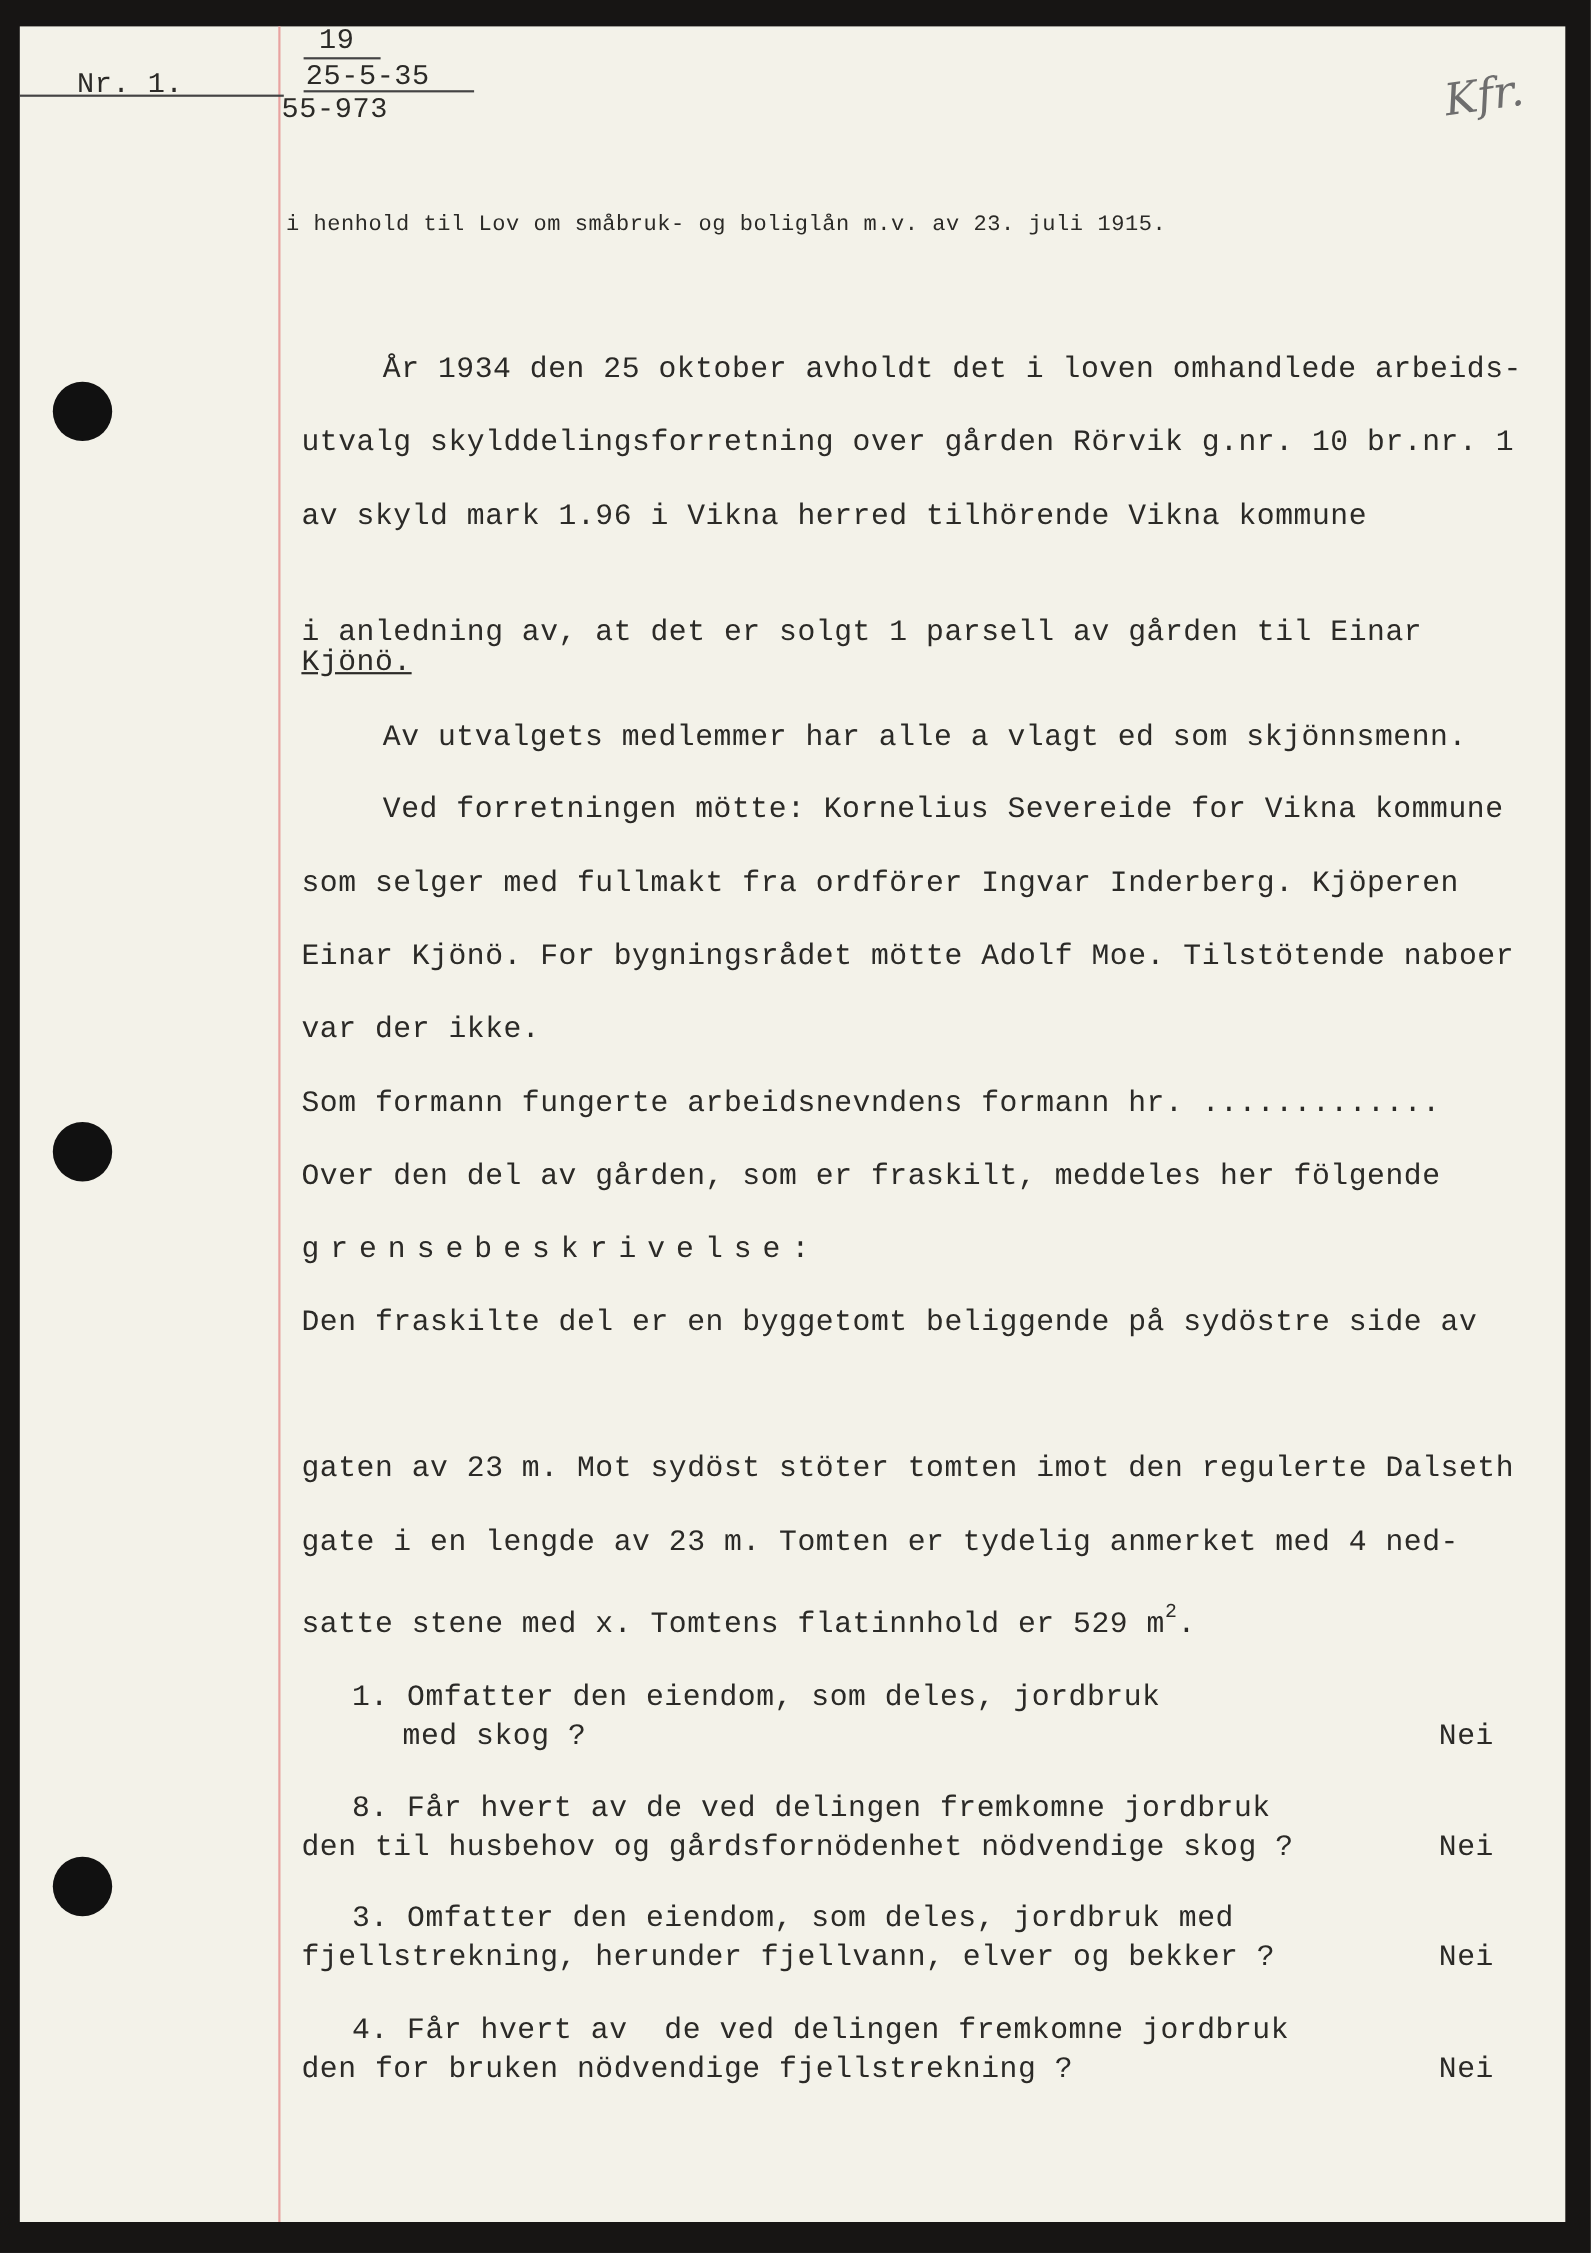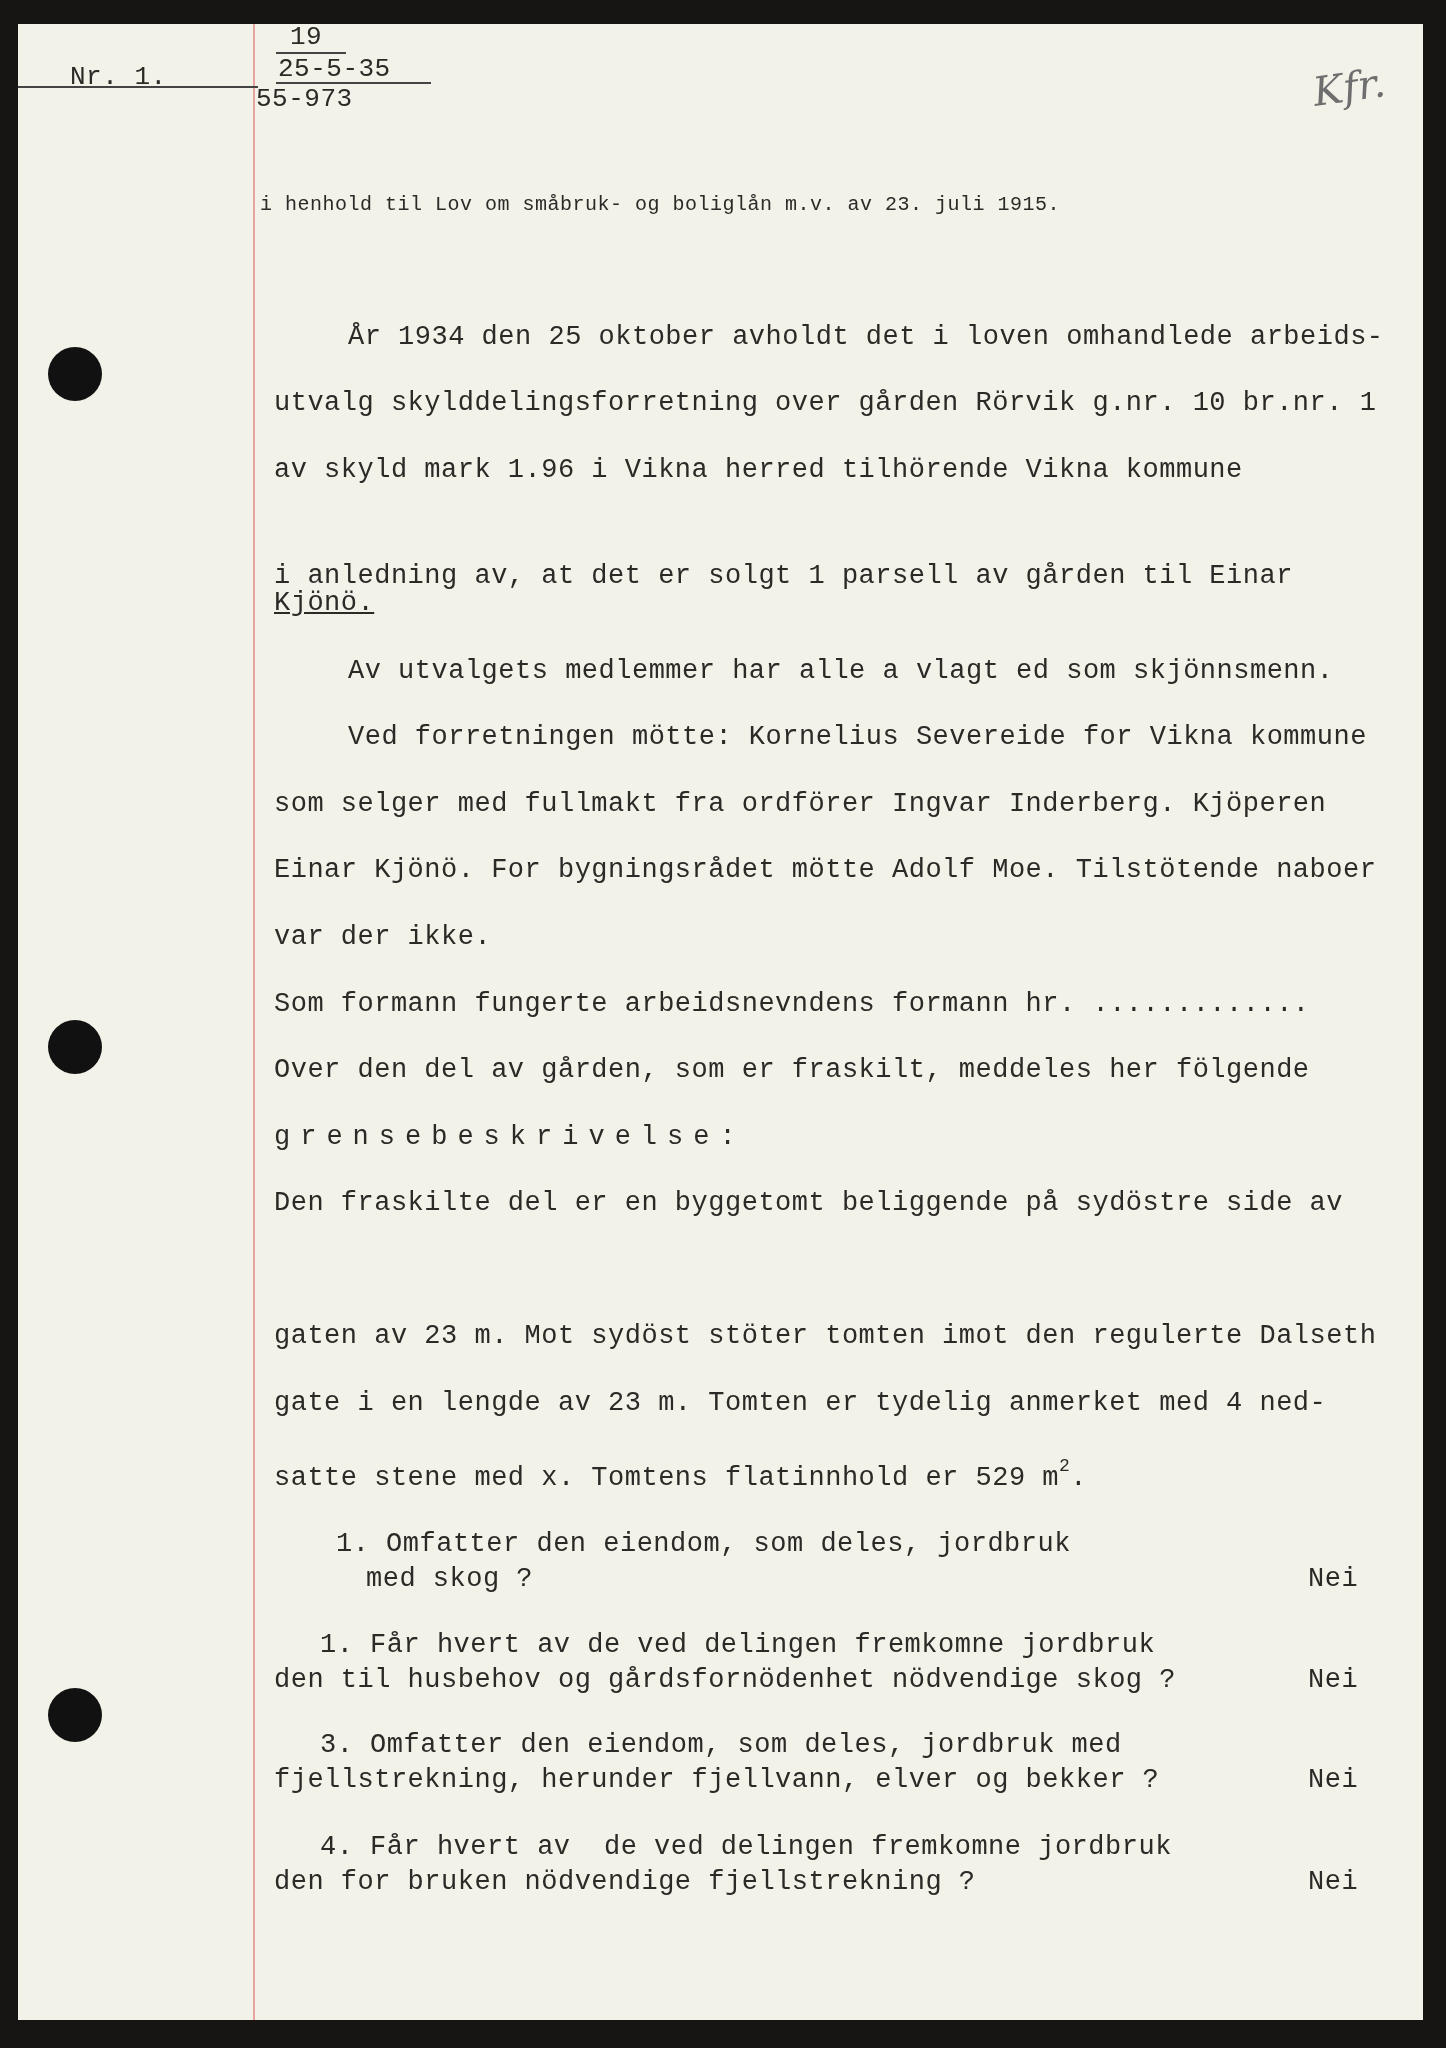--- a/index.html
+++ b/index.html
@@ -156,25 +156,25 @@
   <div class="t" style="left:256px; top:833px;">Einar Kjönö. For bygningsrådet mötte Adolf Moe. Tilstötende naboer</div>
   <div class="t" style="left:256px; top:900px;">var der ikke.</div>
   <div class="t" style="left:256px; top:967px;">Som formann fungerte arbeidsnevndens formann hr. .............</div>
   <div class="t" style="left:256px; top:1033px;">Over den del av gården, som er fraskilt, meddeles her fölgende</div>
   <div class="t spaced" style="left:256px; top:1100px;">grensebeskrivelse:</div>
   <div class="t" style="left:256px; top:1166px;">Den fraskilte del er en byggetomt beliggende på sydöstre side av</div>
   <div class="t" style="left:256px; top:1299px;">gaten av 23 m. Mot sydöst stöter tomten imot den regulerte Dalseth</div>
   <div class="t" style="left:256px; top:1366px;">gate i en lengde av 23 m. Tomten er tydelig anmerket med 4 ned-</div>
   <div class="t" style="left:256px; top:1433px;"><span>satte stene med x. Tomtens flatinnhold er 529 m</span><span class="sup">2</span><span>.</span></div>
 
-  <div class="t" style="left:318px; top:1507px;">1. Omfatter den eiendom, som deles, jordbruk</div>
+  <div class="t" style="left:302px; top:1507px;">1. Omfatter den eiendom, som deles, jordbruk</div>
   <div class="t" style="left:348px; top:1542px;">med skog ?</div>
   <div class="answer t" style="top:1542px;">Nei</div>
 
-  <div class="t" style="left:302px; top:1608px;">1. Får hvert av de ved delingen fremkomne jordbruk</div>
+  <div class="t" style="left:302px; top:1608px;">8. Får hvert av de ved delingen fremkomne jordbruk</div>
   <div class="t" style="left:256px; top:1643px;">den til husbehov og gårdsfornödenhet nödvendige skog ?</div>
   <div class="answer t" style="top:1643px;">Nei</div>
 
   <div class="t" style="left:302px; top:1708px;">3. Omfatter den eiendom, som deles, jordbruk med</div>
   <div class="t" style="left:256px; top:1743px;">fjellstrekning, herunder fjellvann, elver og bekker ?</div>
   <div class="answer t" style="top:1743px;">Nei</div>
 
   <div class="t" style="left:302px; top:1810px;">4. Får hvert av  de ved delingen fremkomne jordbruk</div>
   <div class="t" style="left:256px; top:1845px;">den for bruken nödvendige fjellstrekning ?</div>
   <div class="answer t" style="top:1845px;">Nei</div>

